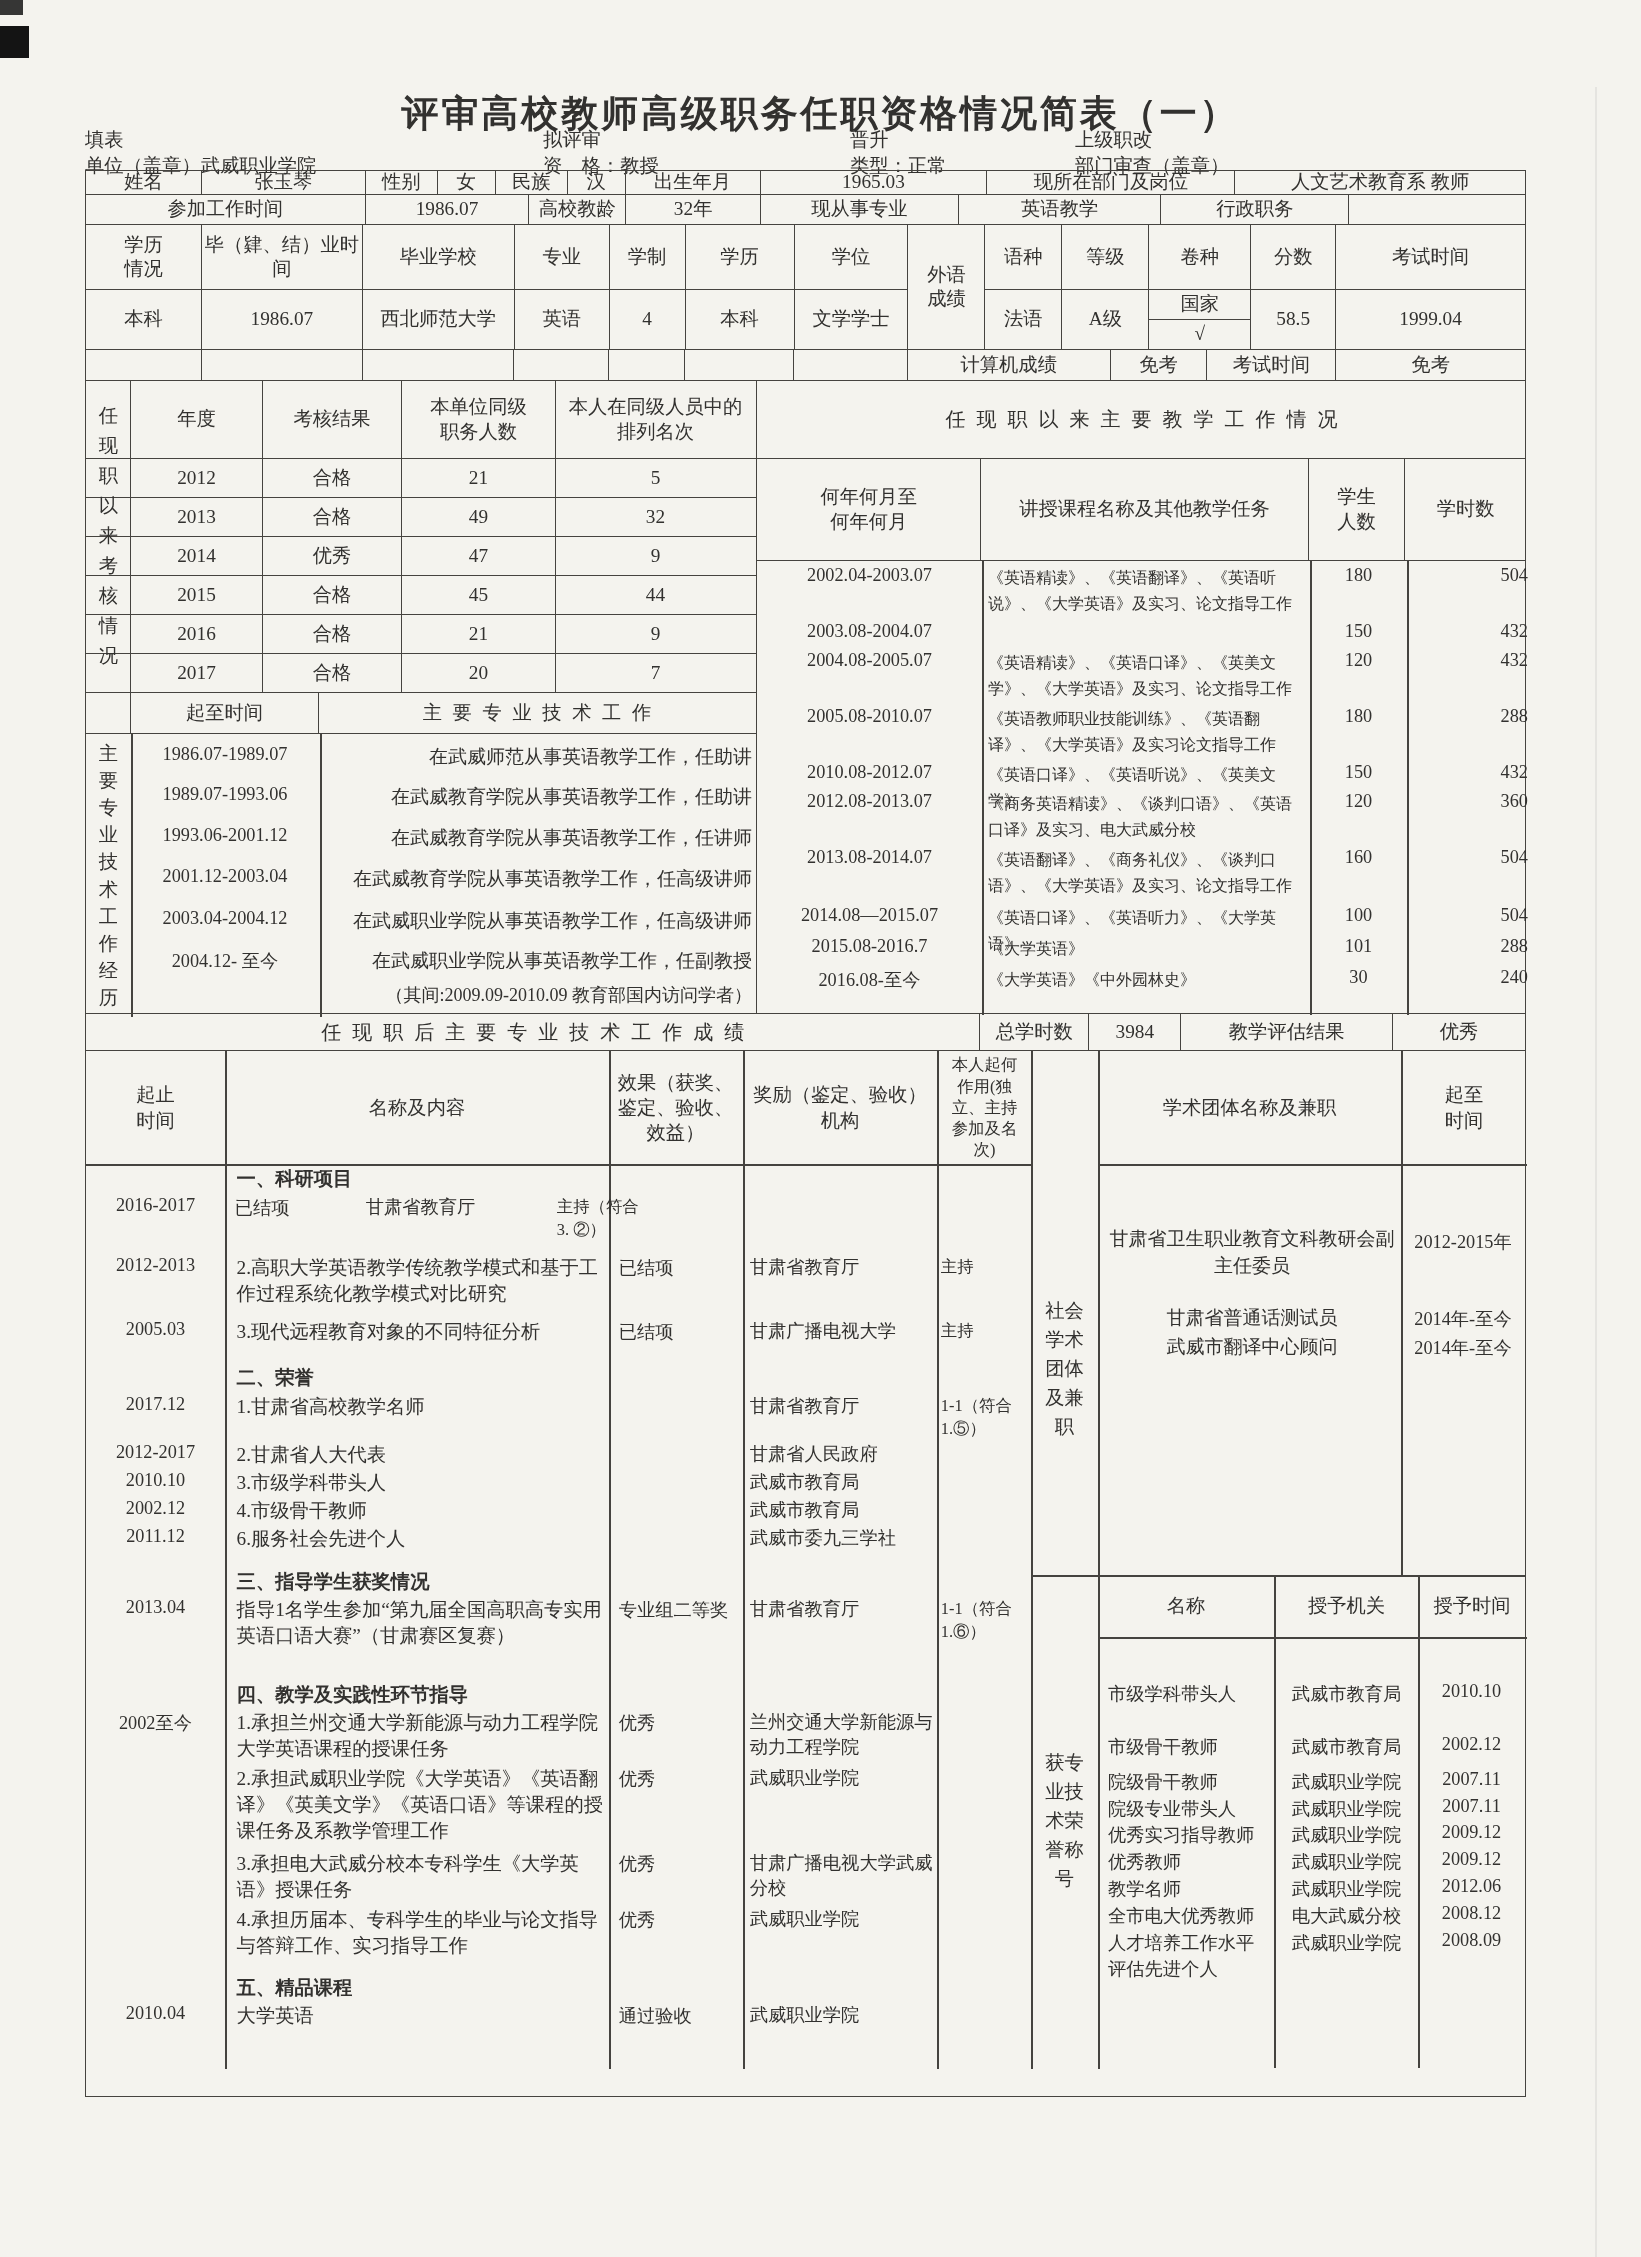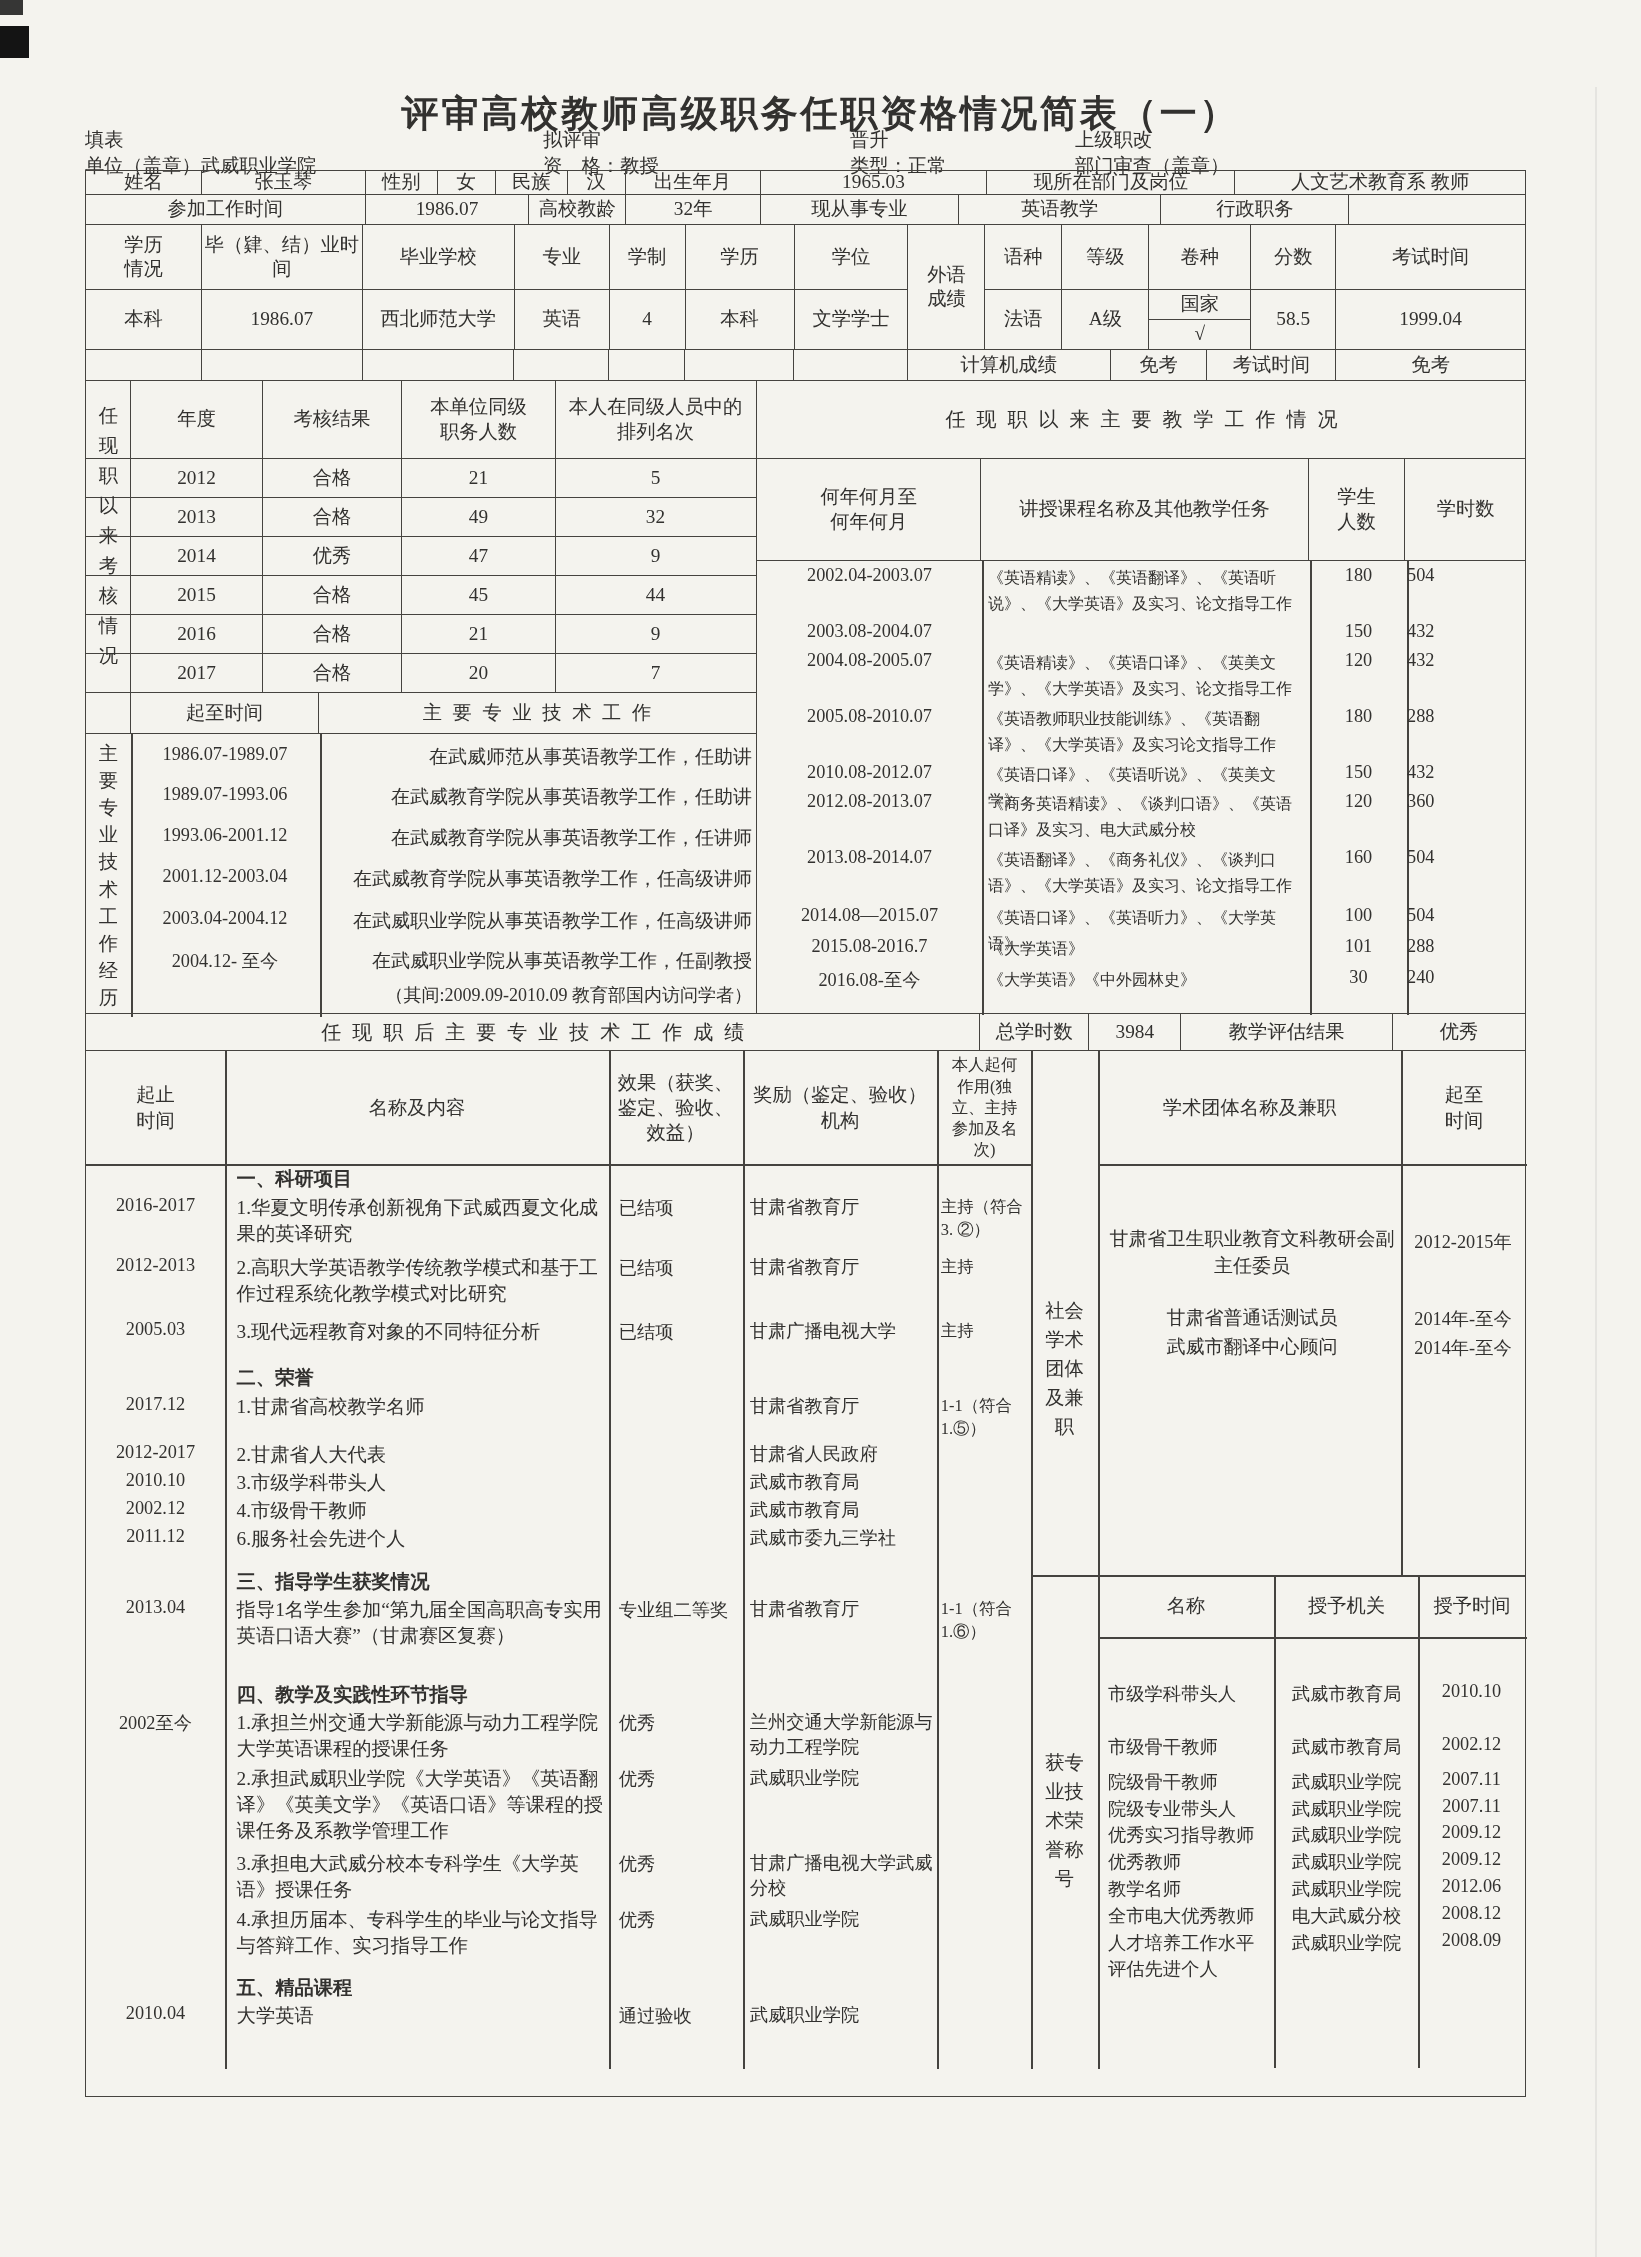--- a/index.html
+++ b/index.html
@@ -27,21 +27,21 @@
   .brow{display:flex;align-items:flex-start;padding-top:1.9px}
   .bdate{width:139px;text-align:center;font-size:18.3px}
   .bname{width:384px;padding-left:11.6px;font-size:19.3px;line-height:26px;text-align:left}
   .beffect{width:133px;padding-left:9.7px;font-size:18.3px;text-align:left}
   .borg{width:194px;padding-left:7.7px;font-size:18.3px;line-height:25px;text-align:left}
   .brole{width:95px;padding-left:4.8px;padding-right:1.9px;font-size:16.4px;line-height:23px;text-align:left}
   .bold{font-weight:bold}
   .tdate{position:absolute;left:0;width:225px;text-align:center;font-size:18.3px}
   .tcourse{position:absolute;left:231px;width:319px;font-size:16px;line-height:26px;text-align:left}
   .tstud{position:absolute;left:553px;width:97px;text-align:center;font-size:18.3px}
-  .thour{position:absolute;left:650px;width:121px;text-align:left;font-size:18.3px}
+  .thour{position:absolute;left:650px;width:121px;text-align:right;font-size:18.3px}
   .xdate{position:absolute;left:45px;width:188px;text-align:center;font-size:18.3px}
   .xdesc{position:absolute;left:243px;width:423px;font-size:19px;text-align:right}
   .sname{position:absolute;left:1022px;width:288px;font-size:19px;line-height:27px;text-align:center}
   .speriod{position:absolute;left:1315px;width:124px;text-align:center;font-size:18.3px}
   .hname{position:absolute;left:1022px;width:162px;font-size:18.3px;line-height:26px;text-align:left}
   .horg{position:absolute;left:1189px;width:143px;text-align:center;font-size:18.3px}
   .htime{position:absolute;left:1333px;width:105px;text-align:center;font-size:18.3px}
   .artifact{position:absolute;background:#141414}
 </style>
 </head>
@@ -369,21 +369,20 @@
           <span>获专业技术荣誉称号</span>
         </div>
 
       <div class="abs" style="left:0;top:113px;width:945px;height:905px;overflow:hidden">
         <div class="brow" style="min-height:29px">
             <div class="bdate"></div>
             <div class="bname bold">一、科研项目</div>
           </div>
         <div class="brow" style="min-height:60px">
             <div class="bdate">2016-2017</div>
-            <div class="bname">1.华夏文明传承创新视角下武威西夏文化成果的英译研究</div>
             <div class="beffect">已结项</div>
             <div class="borg">甘肃省教育厅</div>
             <div class="brole">主持（符合3. ②）</div>
           </div>
         <div class="brow" style="min-height:64px">
             <div class="bdate">2012-2013</div>
             <div class="bname">2.高职大学英语教学传统教学模式和基于工作过程系统化教学模式对比研究</div>
             <div class="beffect">已结项</div>
             <div class="borg">甘肃省教育厅</div>
             <div class="brole">主持</div>

